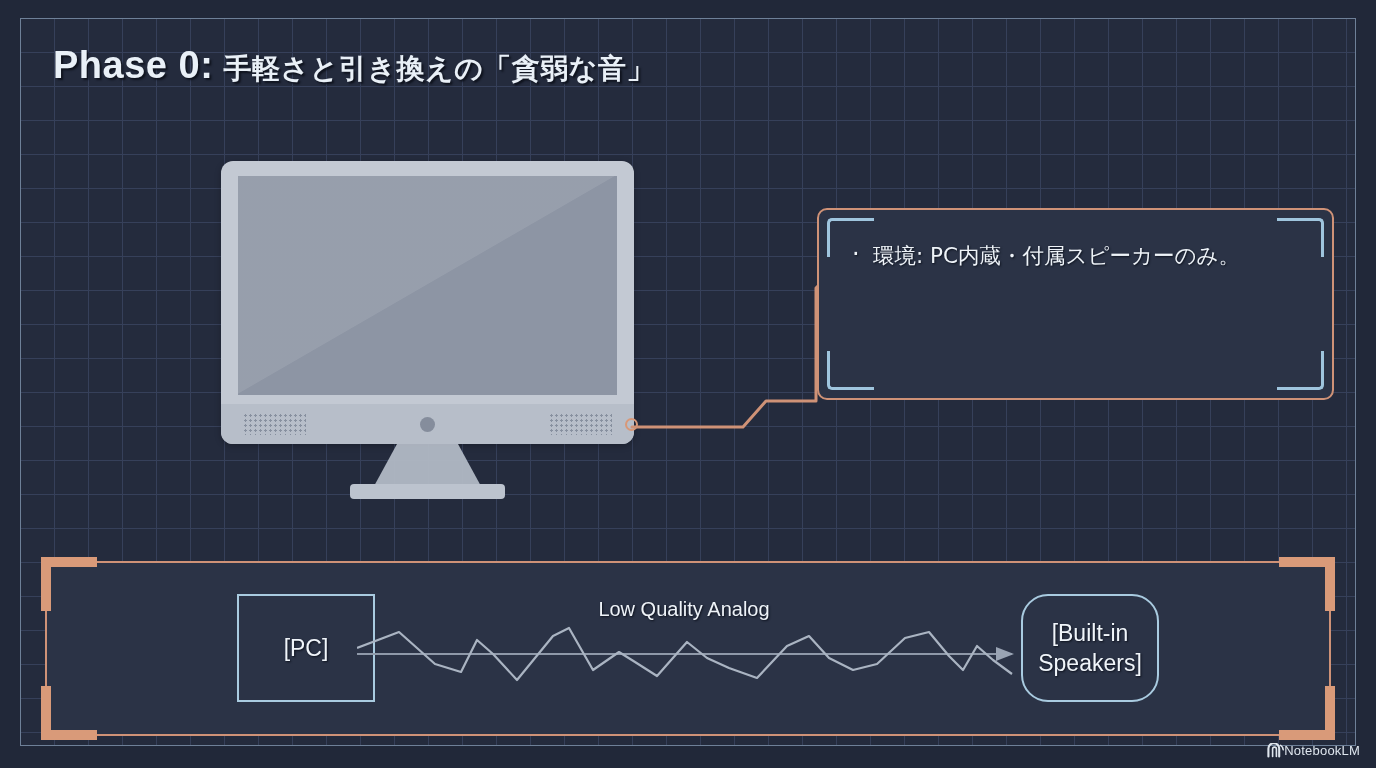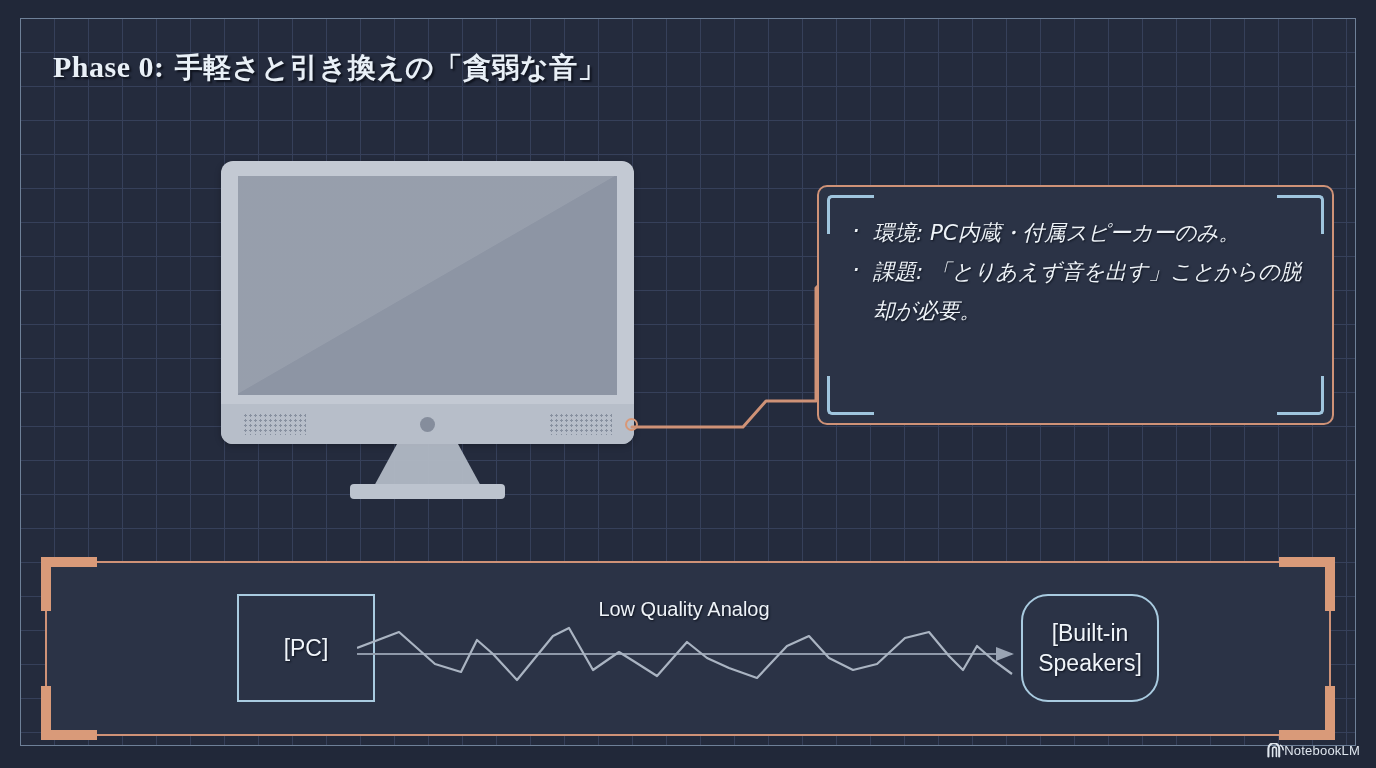--- a/index.html
+++ b/index.html
@@ -46,23 +46,23 @@
     left: 53px;
     top: 40px;
     font-size: 35px;
     line-height: 50px;
     letter-spacing: .5px;
     color: #e9f0f7;
     text-shadow: 2px 2px 2px rgba(10,14,24,.85);
     white-space: nowrap;
   }
   #title .lead {
-    font-family: Liberation Serif, serif;
+    font-family: Liberation Sans, sans-serif;
     font-weight: bold;
-    font-size: 30px;
+    font-size: 38px;
   }
   #title .jp {
     font-family: "DejaVu Sans", sans-serif;
     font-weight: bold;
     font-size: 28px;
   }
 
   
   #monitor {
     position: absolute;
@@ -164,28 +164,27 @@
     top: 200px;
     width: 200px;
     height: 240px;
     overflow: visible;
   }
 
   
   #info-card {
     position: absolute;
     left: 817px;
-    top: 185px;
+    top: 208px;
     width: 517px;
-    height: 240px;
+    height: 192px;
     border: 2.5px solid #cf9277;
     border-radius: 10px;
     background: #2b3346;
     box-sizing: border-box;
-    font-style: italic;
   }
   .bracket {
     position: absolute;
     width: 44px;
     height: 36px;
     border-color: #9fc5de;
     border-style: solid;
     border-width: 0;
   }
   .bracket.tl { left: 8px;  top: 8px;     border-top-width: 3px; border-left-width: 3px;  border-top-left-radius: 5px; }
@@ -324,21 +323,20 @@
     <polyline points="2,227 113,227 136,201 186,201 186,88 200,74" fill="none" stroke="#cf9277" stroke-width="3" stroke-linejoin="round" stroke-linecap="round"></polyline>
   </svg>
 
   <div id="info-card">
     <span class="bracket tl"></span>
     <span class="bracket tr"></span>
     <span class="bracket bl"></span>
     <span class="bracket br"></span>
     <ul id="bullet-list">
       <li>環境: PC内蔵・付属スピーカーのみ。</li>
-      <li>課題: 「とりあえず音を出す」ことからの脱却が必要。</li>
     </ul>
   </div>
 
   <div id="diagram-panel">
     <span class="corner tl"></span>
     <span class="corner tr"></span>
     <span class="corner bl"></span>
     <span class="corner br"></span>
 
     <div class="node-box" id="node-pc">[PC]</div>

